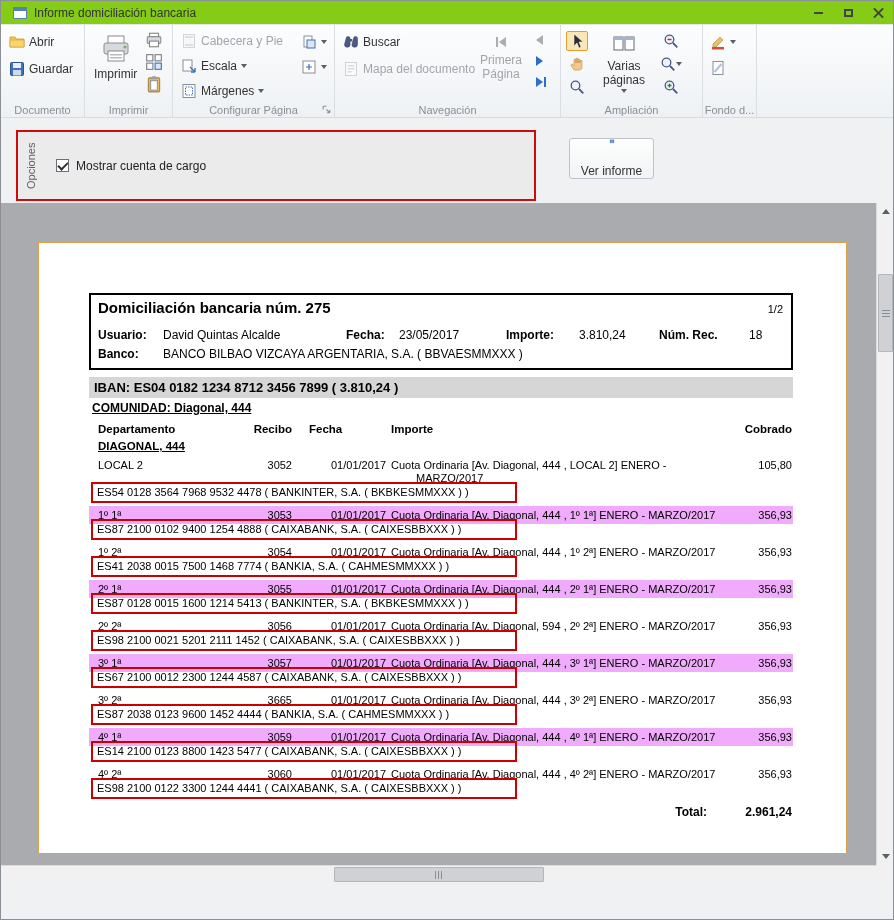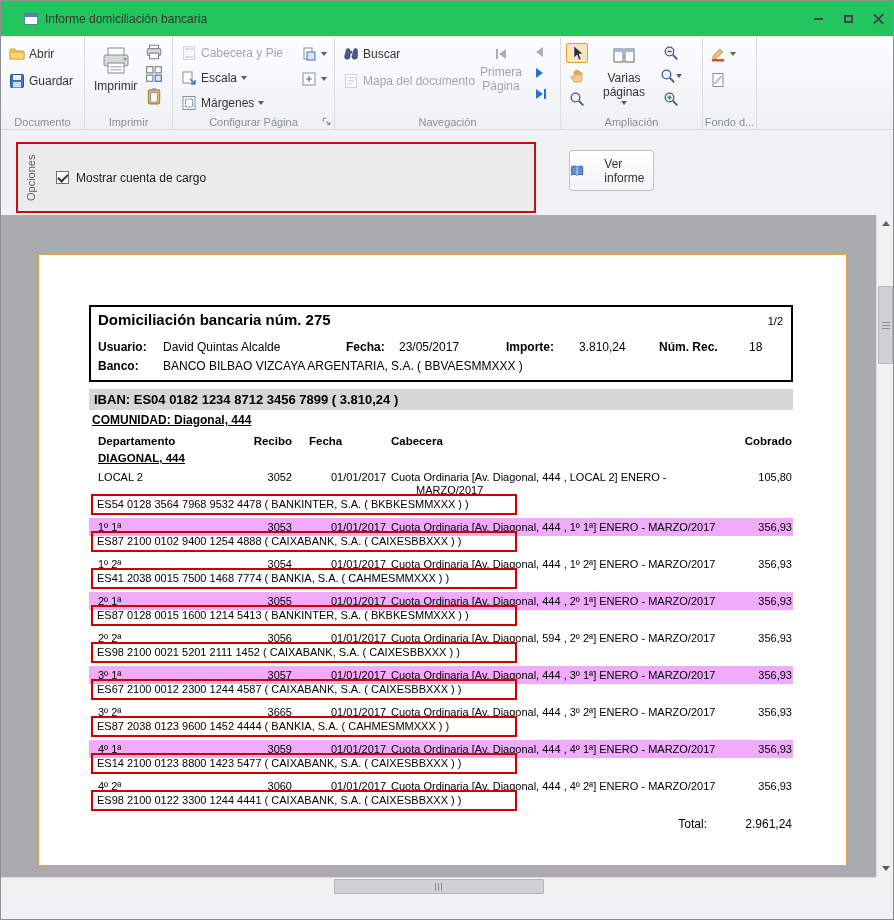--- a/index.html
+++ b/index.html
@@ -1,20 +1,20 @@
 <!DOCTYPE html>
 <html><head>
 <meta charset="utf-8">
 <style>
   * { box-sizing: border-box; margin: 0; padding: 0; }
   body { font-family: "Liberation Sans", sans-serif; background: #fff; }
   .window { position: relative; width: 894px; height: 920px; border: 1px solid #8b9097; background: #f0f1f2; overflow: hidden; }
 
   
-  .titlebar { height: 36px; display: flex; align-items: center; padding-left: 22px; background: #22c55e; border-bottom: 1px solid #e4e6e9; }
+  .titlebar { height: 24px; display: flex; align-items: center; padding-left: 11px; background: #84cc16; border-bottom: 1px solid #e4e6e9; }
   .titlebar .title { font-size: 12px; color: #333; margin-left: 6px; }
   .win-controls { margin-left: auto; display: flex; }
   .wbtn { width: 30px; height: 27px; display: flex; align-items: center; justify-content: center; }
   .glyph-min { width: 9px; height: 2px; background: #444; }
   .glyph-max { width: 9px; height: 8px; border: 2px solid #444; }
   .glyph-close { position: relative; width: 11px; height: 11px; }
   .glyph-close::before, .glyph-close::after { content: ""; position: absolute; left: -1px; top: 5px; width: 13px; height: 2px; background: #444; }
   .glyph-close::before { transform: rotate(45deg); }
   .glyph-close::after { transform: rotate(-45deg); }
 
@@ -43,21 +43,21 @@
   .ribbon-filler { flex: 1; }
 
   
   .options-row { position: relative; height: 85px; background: #f0f1f2; }
   .red-panel { position: absolute; left: 15px; top: 12px; width: 520px; height: 71px; border: 2px solid #cf0a0a; background: #ebebeb; display: flex; }
   .opt-tab { width: 26px; display: flex; align-items: center; justify-content: center; font-size: 11px; color: #5a5f66; writing-mode: vertical-rl; transform: rotate(180deg); }
   .opt-body { flex: 1; display: flex; align-items: center; gap: 7px; padding-left: 12px; }
   .checkbox { width: 13px; height: 13px; background: #fff; border: 1px solid #6b7077; position: relative; flex: 0 0 13px; }
   .checkbox.checked::after { content: ""; position: absolute; left: 1px; top: 2px; width: 8px; height: 4px; border-left: 2px solid #2f3338; border-bottom: 2px solid #2f3338; transform: rotate(-45deg); }
   .chk-label { font-size: 12px; color: #222; }
-  .ver-informe { position: absolute; left: 568px; top: 20px; width: 85px; height: 41px; background: linear-gradient(#fefefe, #f1f3f5); border: 1px solid #bcc3cc; border-radius: 3px; display: flex; flex-direction: row; align-items: center; justify-content: center; gap: 20px; font-size: 12px; color: #333; }
+  .ver-informe { position: absolute; left: 568px; top: 20px; width: 85px; height: 41px; background: linear-gradient(#fefefe, #f1f3f5); border: 1px solid #bcc3cc; border-radius: 3px; display: flex; flex-direction: column; align-items: center; justify-content: center; gap: 20px; font-size: 12px; color: #333; }
 
   
   .preview { position: relative; height: 679px; background: #a9abae; overflow: hidden; }
   .page { position: absolute; left: 37px; top: 39px; width: 809px; height: 612px; background: #fff; border: 1px solid #dca24c; overflow: hidden; font-family: "Liberation Sans", sans-serif; color: #000; }
 
   .rep-header-box { position: absolute; left: 50px; top: 50px; width: 704px; height: 77px; border: 2px solid #000; }
   .rep-title { position: absolute; left: 7px; top: 4px; font-size: 15px; font-weight: bold; }
   .rep-pageno { position: absolute; right: 8px; top: 8px; font-size: 11px; }
   .hb { position: absolute; font-size: 12px; white-space: nowrap; }
   .bold { font-weight: bold; }
@@ -74,21 +74,21 @@
   .tsub { margin-left: 14px; font-weight: bold; font-size: 11.5px; height: 16px; }
   .row-main { position: relative; padding: 3px 0 2px; font-size: 11px; line-height: 13px; min-height: 18px; }
   .row-main.shaded { background: #f0abfc; }
   .c-dept { position: absolute; left: 9px; top: 3px; }
   .c-recibo { position: absolute; left: 145px; top: 3px; width: 58px; text-align: right; }
   .c-fecha { position: absolute; left: 218px; top: 3px; margin-left: 24px; }
   .c-concepto { margin-left: 302px; width: 345px; white-space: nowrap; }
   .c-concepto2 { margin-left: 327px; }
   .c-cobrado { position: absolute; right: 1px; top: 3px; width: 80px; text-align: right; }
   .iban-box { position: relative; margin: -5px 0 3px 2px; width: 426px; border: 2px solid #cc0000; padding: 2px 4px; font-size: 11px; line-height: 13px; }
-  .rep-total { display: flex; justify-content: flex-end; margin-top: 6px; font-weight: normal; font-size: 12px; }
+  .rep-total { display: flex; justify-content: flex-end; margin-top: 6px; font-weight: bold; font-size: 12px; }
   .rep-total .tval { width: 86px; text-align: right; padding-right: 1px; }
 
   
   .v-scroll { position: absolute; top: 0; right: 0; bottom: 17px; width: 17px; background: #f1f1f1; border-left: 1px solid #dcdcdc; }
   .h-scroll { position: absolute; left: 0; right: 17px; bottom: 0; height: 17px; background: #f1f1f1; border-top: 1px solid #dcdcdc; }
   .corner { position: absolute; right: 0; bottom: 0; width: 17px; height: 17px; background: #f1f1f1; }
   .sbtn { position: absolute; width: 17px; height: 17px; display: flex; align-items: center; justify-content: center; }
   .tri-up-s { width: 0; height: 0; border-left: 4px solid transparent; border-right: 4px solid transparent; border-bottom: 5px solid #596066; }
   .tri-dn-s { width: 0; height: 0; border-left: 4px solid transparent; border-right: 4px solid transparent; border-top: 5px solid #596066; }
   .v-thumb { position: absolute; left: 1px; top: 71px; width: 15px; height: 78px; background: #cfd1d4; border: 1px solid #b3b6ba; border-radius: 1px; display: flex; flex-direction: column; gap: 2px; align-items: center; justify-content: center; }
@@ -391,21 +391,21 @@
       </div>
 
       <div class="rep-iban">IBAN: ES04 0182 1234 8712 3456 7899 ( 3.810,24 )</div>
       <div class="rep-comunidad">COMUNIDAD: Diagonal, 444</div>
 
       <div class="rep-table">
         <div class="thead">
           <span class="th-dept">Departamento</span>
           <span class="th-recibo">Recibo</span>
           <span class="th-fecha">Fecha</span>
-          <span class="th-concepto">Cabecera</span>
+          <span class="th-concepto">Importe</span>
           <span class="th-cobrado">Cobrado</span>
         </div>
         <div class="tgroup">DIAGONAL, 444</div>
         <div>
             <div class="rep-row">
     <div class="row-main">
       <span class="c-dept">LOCAL 2</span>
       <span class="c-recibo">3052</span>
       <span class="c-fecha">01/01/2017</span>
       <div class="c-concepto">Cuota Ordinaria [Av. Diagonal, 444 , LOCAL 2] ENERO -</div>

